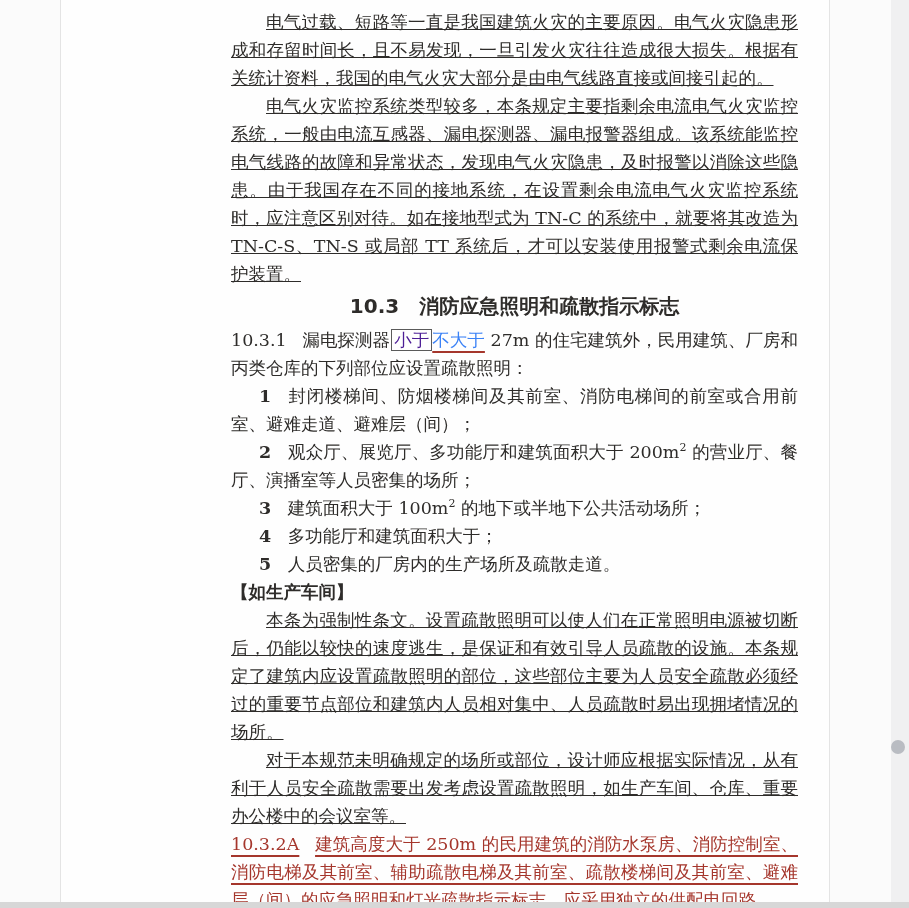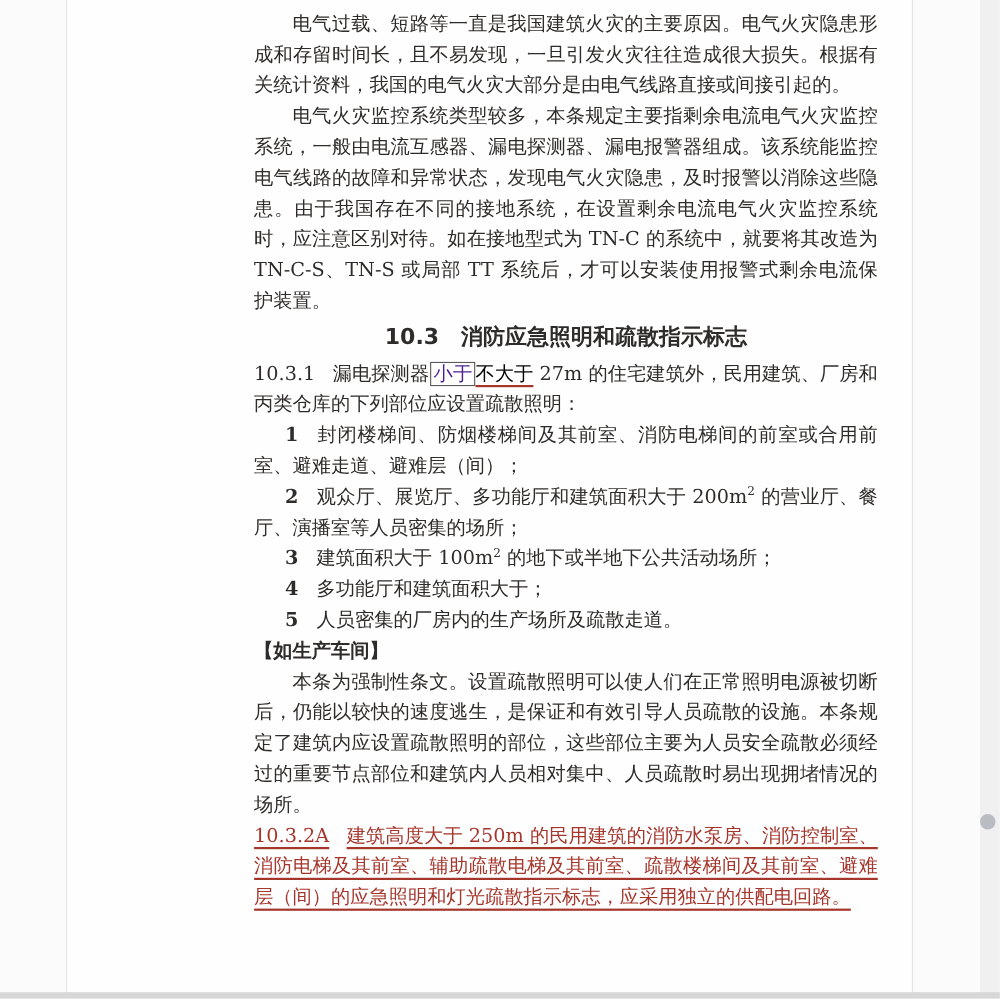--- a/index.html
+++ b/index.html
@@ -58,21 +58,21 @@
     position: absolute;
     left: 170px;
     top: 8px;
     width: 567px;
     font-size: 17.5px;
     line-height: 28px;
     color: #2e2c2a;
     text-align: justify;
   }
   .doc p { margin: 0; }
-  .para { text-indent: 2em; }
+  .para { text-indent: 2em; text-decoration: underline; }
   .section-heading {
     text-align: center;
     font-weight: bold;
     font-family: "DejaVu Sans", "Liberation Sans", sans-serif;
     font-size: 20px;
     margin: 4px 0 6px 0 !important;
     text-indent: 0;
   }
   .clause-label {
     font-weight: normal;
@@ -102,21 +102,21 @@
     text-decoration-thickness: 1.5px;
     text-underline-offset: 5px;
   }
   .deleted-box {
     color: #4c1d95;
     border: 1px solid #5a5a5a;
     padding: 0 2px;
     margin-left: 1px;
   }
   .inserted {
-    color: #000000;
+    color: #3b82f6;
     text-decoration: underline;
     text-decoration-color: #a5362c;
     text-decoration-thickness: 1.5px;
     text-underline-offset: 5px;
   }
 </style>
 </head>
 <body>
 
 <div class="page">
@@ -137,20 +137,21 @@
         <p class="item"><span class="num">2</span><span>观众厅、展览厅、多功能厅和建筑面积大于 200m</span><sup class="sq">2</sup><span> 的营业厅、餐厅、演播室等人员密集的场所；</span></p>
         <p class="item"><span class="num">3</span><span>建筑面积大于 100m</span><sup class="sq">2</sup><span> 的地下或半地下公共活动场所；</span></p>
         <p class="item"><span class="num">4</span><span>多功能厅和建筑面积大于；</span></p>
         <p class="item"><span class="num">5</span><span>人员密集的厂房内的生产场所及疏散走道。</span></p>
       </div>
 
     <p class="commentary-label">【如生产车间】</p>
 
     <p class="para">本条为强制性条文。设置疏散照明可以使人们在正常照明电源被切断后，仍能以较快的速度逃生，是保证和有效引导人员疏散的设施。本条规定了建筑内应设置疏散照明的部位，这些部位主要为人员安全疏散必须经过的重要节点部位和建筑内人员相对集中、人员疏散时易出现拥堵情况的场所。</p>
 
+    <p class="para">对于本规范未明确规定的场所或部位，设计师应根据实际情况，从有利于人员安全疏散需要出发考虑设置疏散照明，如生产车间、仓库、重要办公楼中的会议室等。</p>
 
     <p class="rev-underline">
       <span class="clause-label">10.3.2A</span><span>建筑高度大于 250m 的民用建筑的消防水泵房、消防控制室、消防电梯及其前室、辅助疏散电梯及其前室、疏散楼梯间及其前室、避难层（间）的应急照明和灯光疏散指示标志，应采用独立的供配电回路。</span>
     </p>
 
   </div>
 </div>
 
 <div class="scroll-gutter"></div>
 <div class="scroll-thumb"></div>

